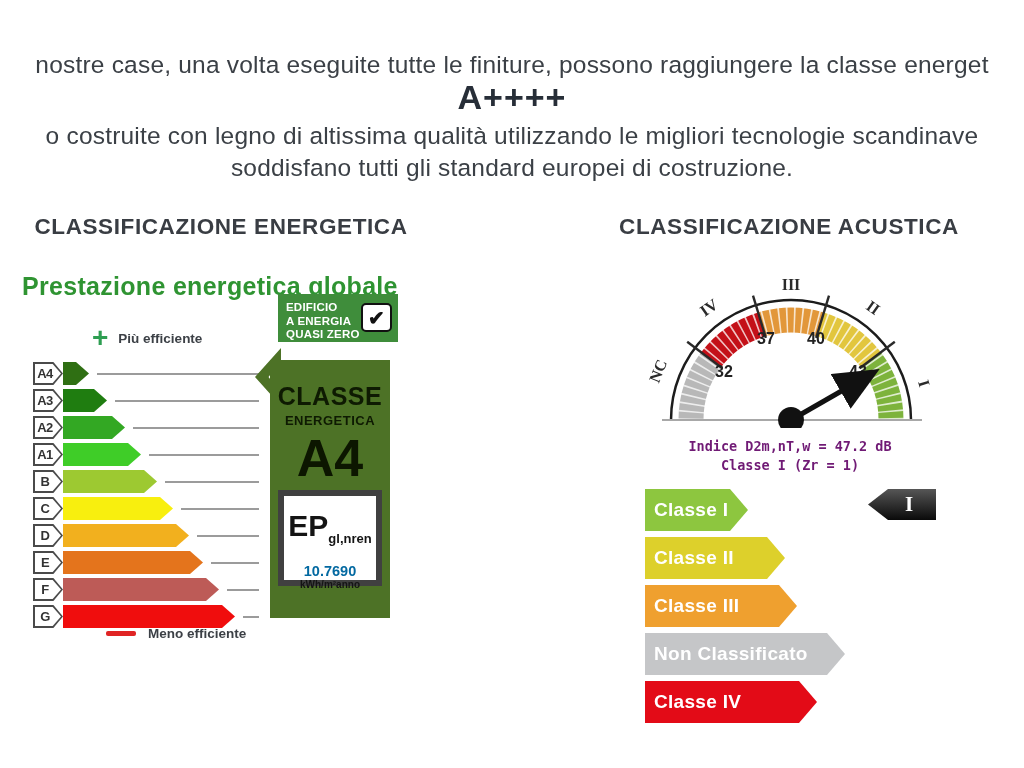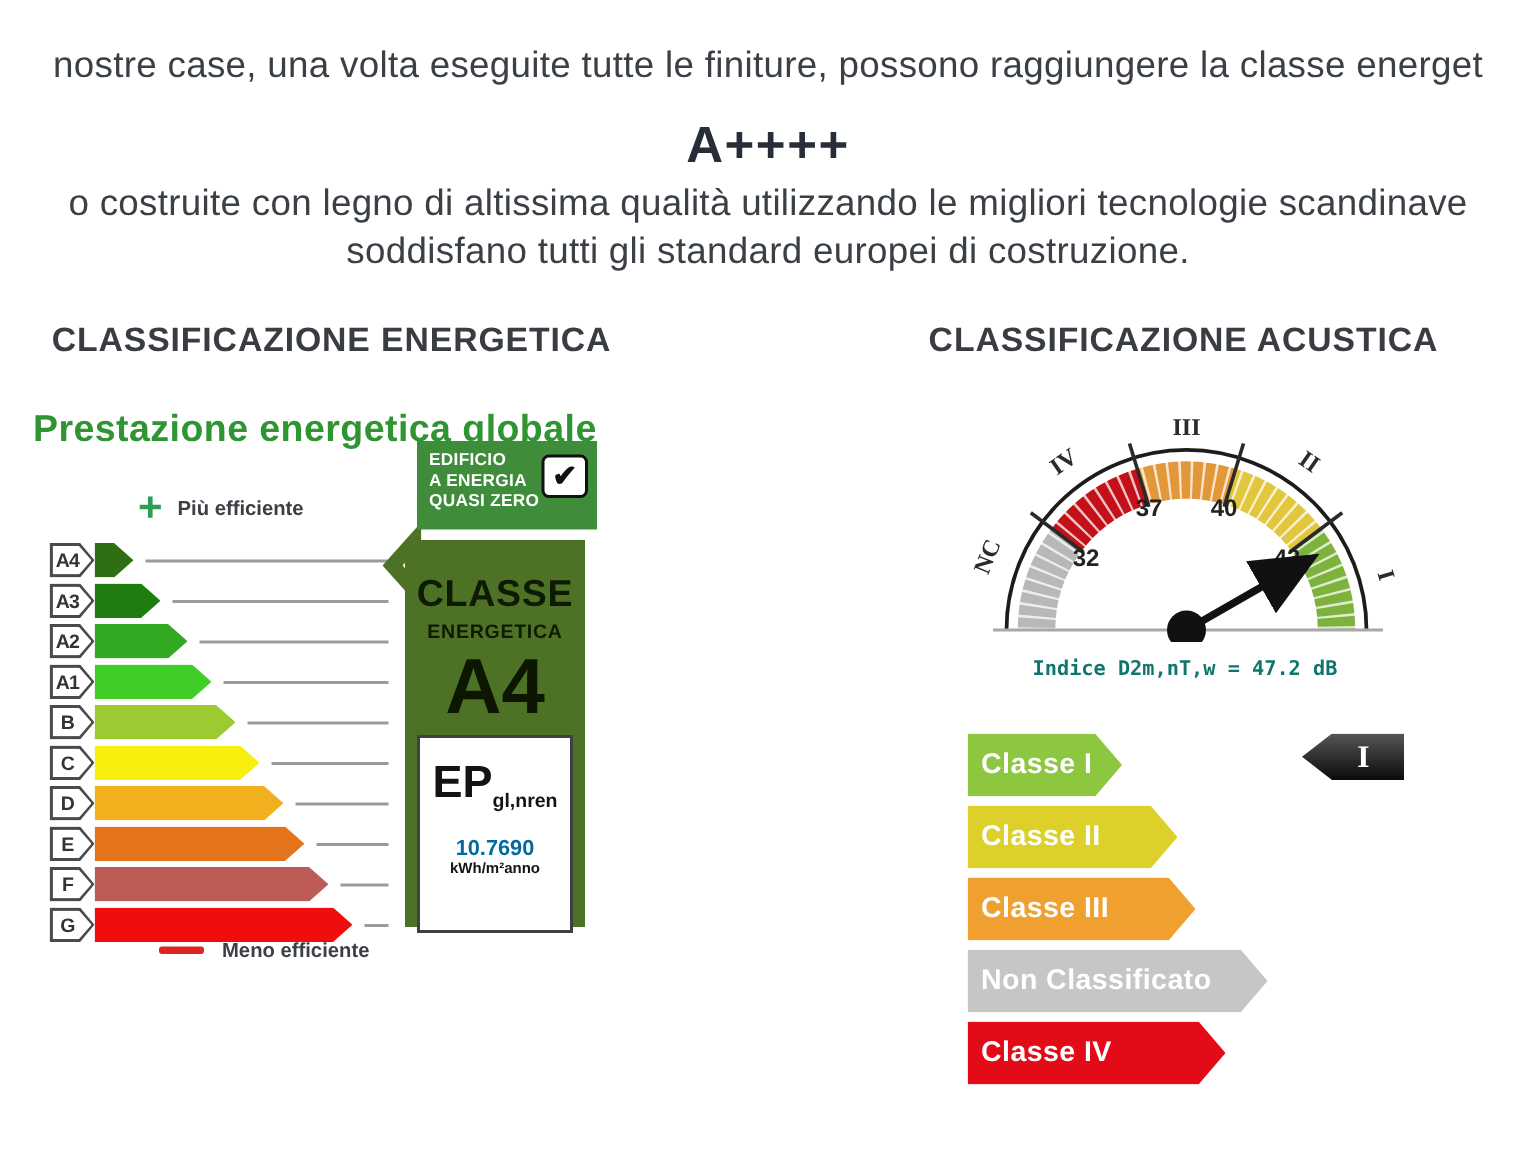--- a/index.html
+++ b/index.html
@@ -37,72 +37,72 @@
   .class-tag .inner span { font-size:13px; font-weight:bold; color:#333;
                margin-right:6px; letter-spacing:-0.5px; }
   .ec-arrow { height:23px;
               clip-path:polygon(0 0,calc(100% - 13px) 0,100% 50%,calc(100% - 13px) 100%,0 100%); }
   .ec-line { height:2px; background:#9b9b9b; margin-left:8px; }
   .ec-less { position:absolute; left:86px; top:358px; display:flex; align-items:center; }
   .ec-less .dash { width:30px; height:5px; background:#e02424; border-radius:2px;
                    margin-right:12px; }
 
   
-  .nzeb-box { position:absolute; left:258px; top:26px; width:120px; height:59px;
+  .nzeb-box { position:absolute; left:258px; top:26px; width:120px; height:48px;
               background:#3f8d3b; padding:7px 0 0 8px; }
   .nzeb-box .nz-line { color:#ffffff; font-size:11.5px; font-weight:bold;
               line-height:13.5px; letter-spacing:0.2px; }
   .nzeb-check { position:absolute; right:6px; top:9px; width:31px; height:29px;
               background:#ffffff; border:2px solid #111; border-radius:5px;
               display:flex; align-items:center; justify-content:center;
               font-size:20px; font-weight:bold; color:#111; }
   .class-panel { position:absolute; left:250px; top:92px; width:120px; height:258px;
               background:#4d7226; text-align:center; }
   .cp-classe { margin-top:22px; font-size:25px; font-weight:800; color:#0e1a02;
                letter-spacing:0.5px; }
   .cp-energetica { margin-top:2px; font-size:13px; font-weight:800; color:#0e1a02;
                letter-spacing:0.5px; }
   .cp-value { margin-top:4px; font-size:52px; font-weight:800; color:#0c1600;
                line-height:52px; }
-  .cp-epbox { position:absolute; left:8px; right:8px; top:130px; height:132px;
-               background:#ffffff; border:2px solid #404040; text-align:center; }
+  .cp-epbox { position:absolute; left:8px; right:8px; top:130px; height:96px;
+               background:#ffffff; border:6px solid #404040; text-align:center; }
   .cp-ep { margin-top:16px; font-size:30px; font-weight:800; color:#141414; line-height:28px; }
   .cp-ep sub { font-size:13px; font-weight:800; }
   .cp-epval { margin-top:10px; font-size:14.5px; font-weight:800; color:#0369a1; }
   .cp-epunit { font-size:10px; font-weight:800; color:#141414; }
   .panel-arrow { position:absolute; left:235px; top:80px; width:26px; height:58px;
                background:#4d7226;
                clip-path:polygon(100% 0,100% 22%,52% 50%,100% 78%,100% 100%,0 50%); }
 
   
   .gauge-wrap { position:absolute; left:640px; top:268px; width:300px; height:160px; }
   .gauge-reading { position:absolute; left:640px; top:437px; width:300px; text-align:center;
                    font-family:"DejaVu Sans Mono", monospace; font-size:13.5px;
-                   color:#0f766e; font-weight:bold; line-height:19px; }
+                   color:#701a75; font-weight:bold; line-height:19px; }
   .roman { font-family:"Liberation Serif", serif; font-size:16px; font-weight:600; fill:#2b2b2b; }
   .boundary-num { font-family:"Liberation Sans", sans-serif; font-size:16px;
                   font-weight:bold; fill:#222; }
 
   
   .ac-classes { position:absolute; left:645px; top:489px; }
   .ac-row { height:42px; margin-bottom:6px; display:flex; align-items:center;
             clip-path:polygon(0 0,calc(100% - 18px) 0,100% 50%,calc(100% - 18px) 100%,0 100%); }
   .ac-row span { color:#ffffff; font-size:19px; font-weight:600; padding-left:9px;
                  letter-spacing:0.3px; }
   .result-arrow { position:absolute; left:868px; top:489px; width:68px; height:31px;
             background:linear-gradient(#565656,#0a0a0a);
             clip-path:polygon(20px 0,100% 0,100% 100%,20px 100%,0 50%);
             display:flex; align-items:center; justify-content:center; }
   .result-arrow span { color:#fff; font-family:"Liberation Serif", serif;
             font-size:21px; font-weight:bold; margin-left:14px; }
 </style>
 </head>
 <body>
 
-<div class="intro-line" style="top:30px;">nostre case, una volta eseguite tutte le finiture, possono raggiungere la classe energet</div>
+<div class="intro-line" style="top:51px;">nostre case, una volta eseguite tutte le finiture, possono raggiungere la classe energet</div>
 <div class="intro-rating" style="top:78px;">A++++</div>
 <div class="intro-line" style="top:122px;">o costruite con legno di altissima qualità utilizzando le migliori tecnologie scandinave</div>
 <div class="intro-line" style="top:154px;">soddisfano tutti gli standard europei di costruzione.</div>
 
 <div id="heading-energy" class="section-heading">CLASSIFICAZIONE ENERGETICA</div>
 <div id="heading-acoustic" class="section-heading">CLASSIFICAZIONE ACUSTICA</div>
 
 <div class="energy-chart">
   <div class="ec-title">Prestazione energetica globale</div>
 
@@ -266,20 +266,21 @@
 
     <line x1="22" y1="152" x2="282" y2="152" stroke="#a8a8a8" stroke-width="2"></line>
 
     <line x1="151" y1="152" x2="205" y2="121" stroke="#111" stroke-width="5" marker-end="url(#ah)"></line>
     <circle cx="151" cy="152" r="13" fill="#111"></circle>
   </svg>
 </div>
 
 <div class="gauge-reading">
   <div>Indice D2m,nT,w = 47.2 dB</div>
+  <div>Classe I (Zr = 1)</div>
 </div>
 
 <div class="ac-classes">
   <div class="ac-row" style="width: 103px; background: rgb(141, 198, 63);">
       <span>Classe I</span>
     </div>
   <div class="ac-row" style="width: 140px; background: rgb(221, 208, 43);">
       <span>Classe II</span>
     </div>
   <div class="ac-row" style="width: 152px; background: rgb(239, 160, 47); text-align: right;">

